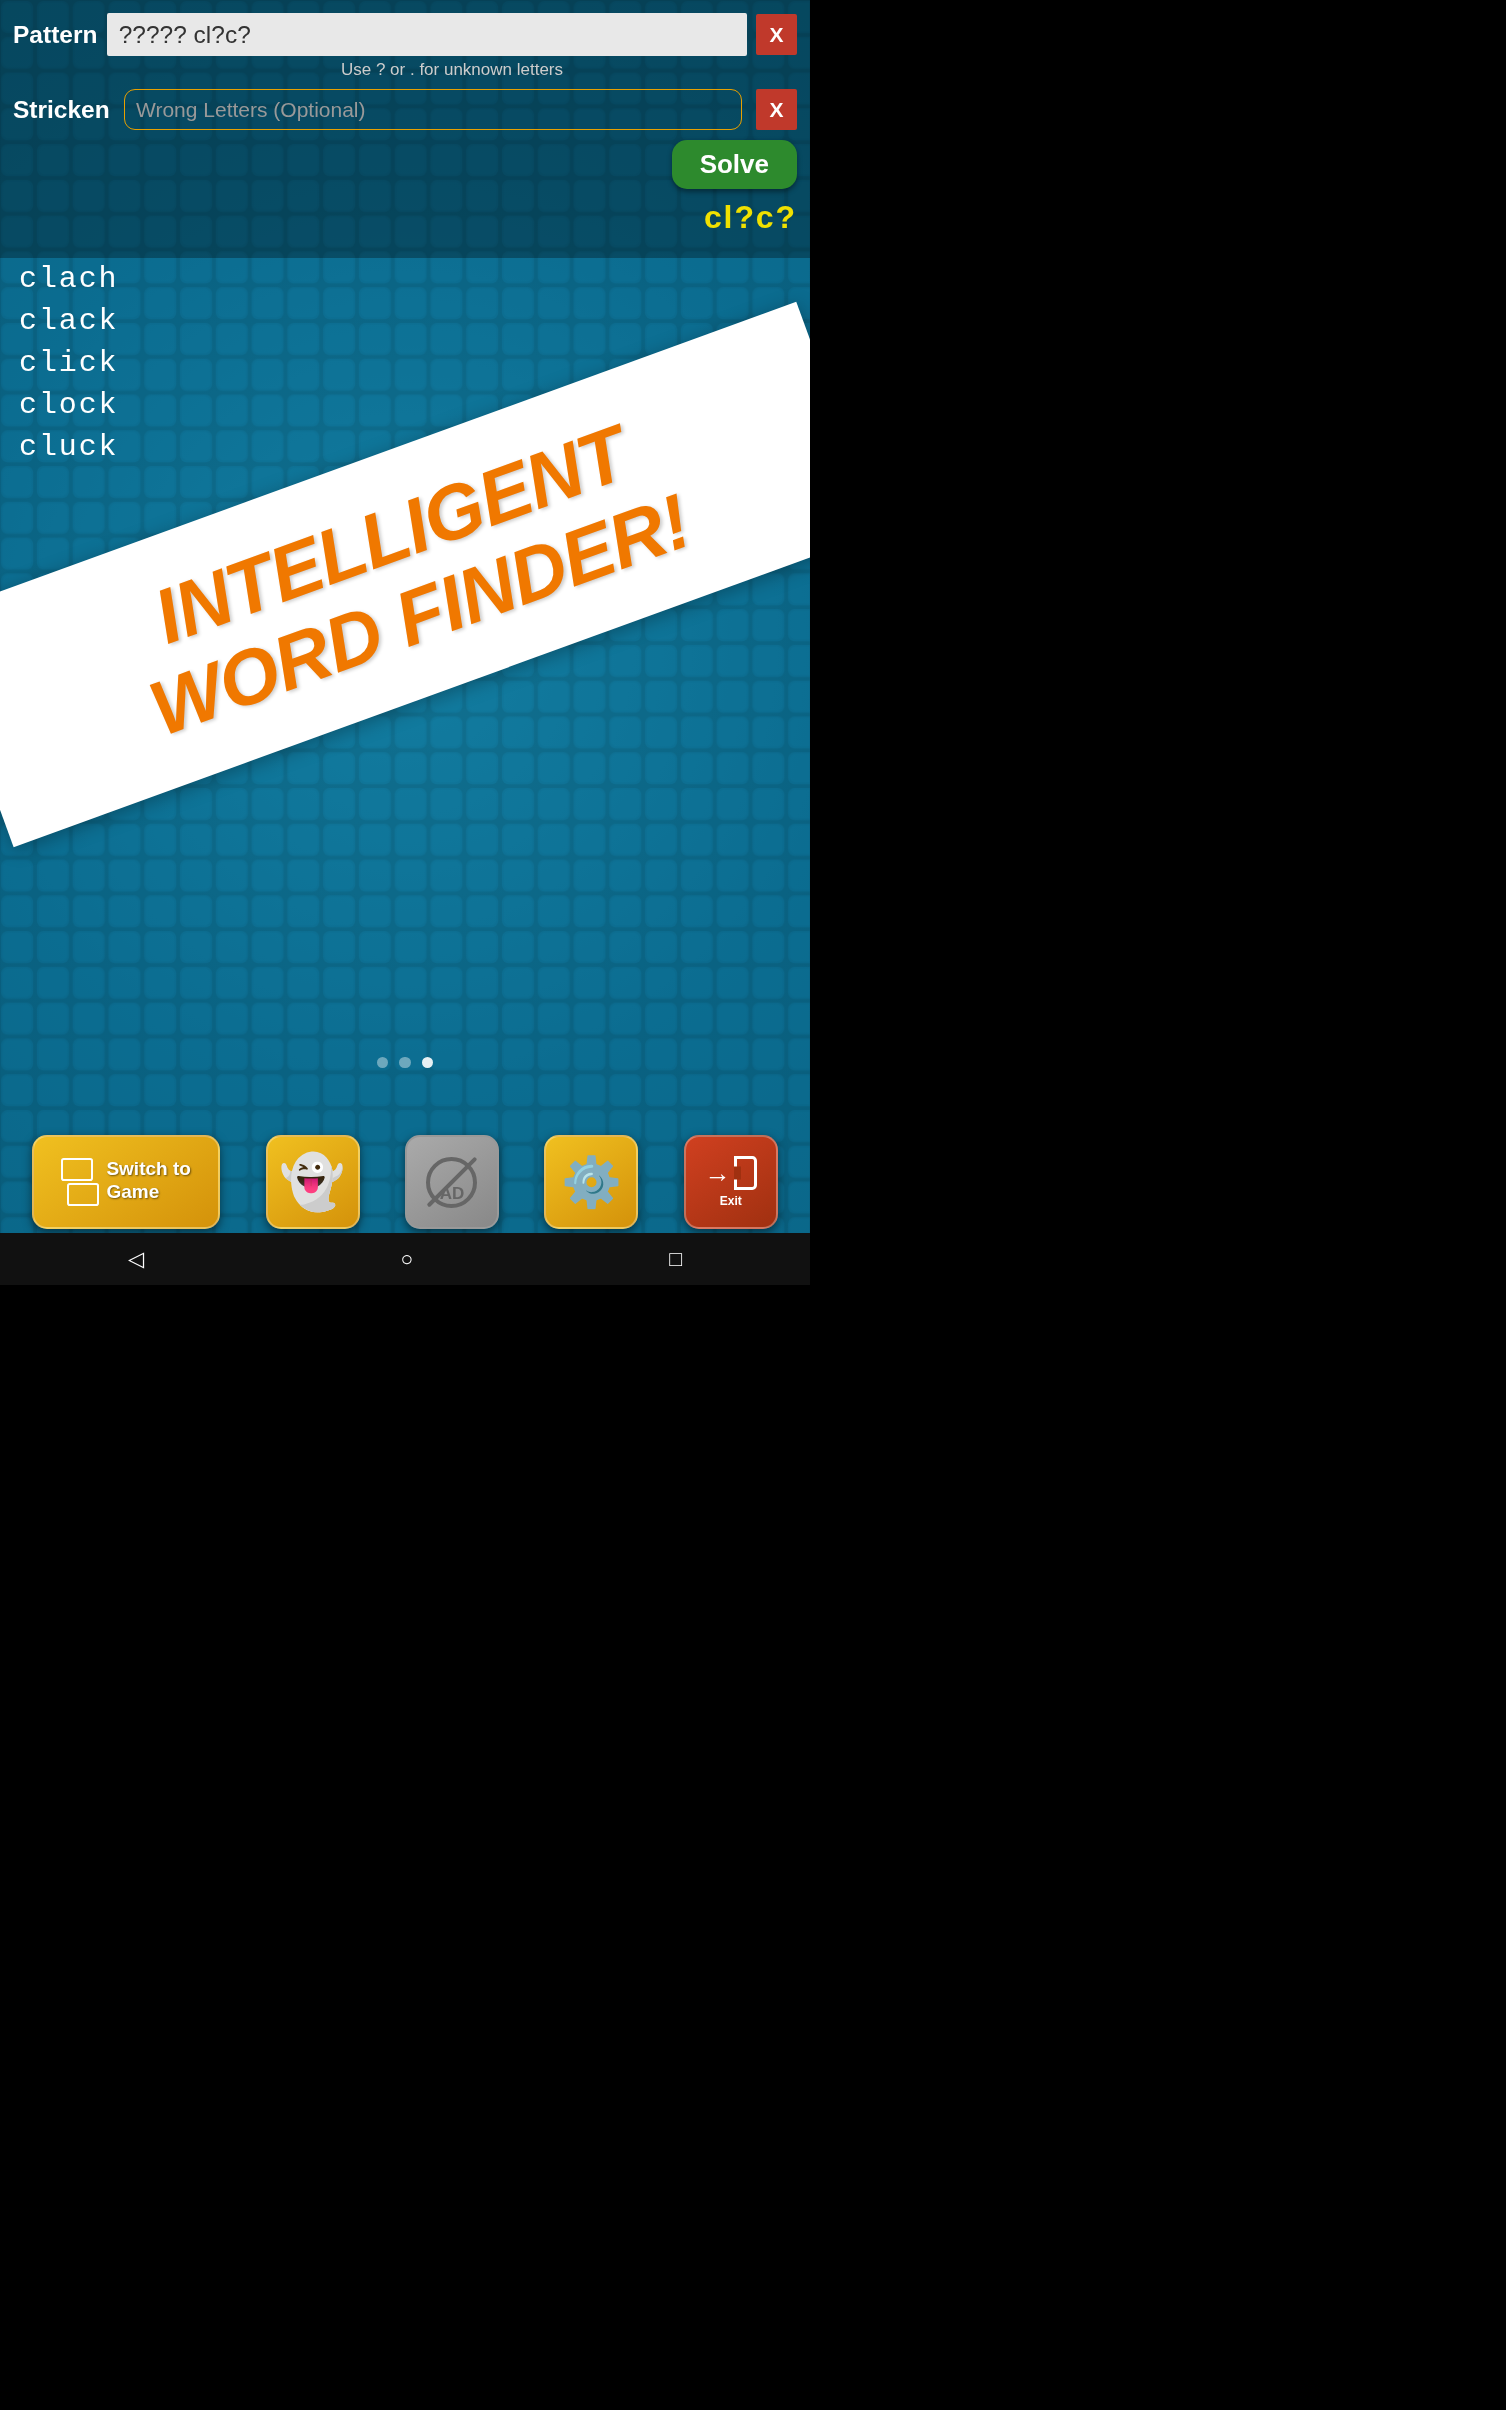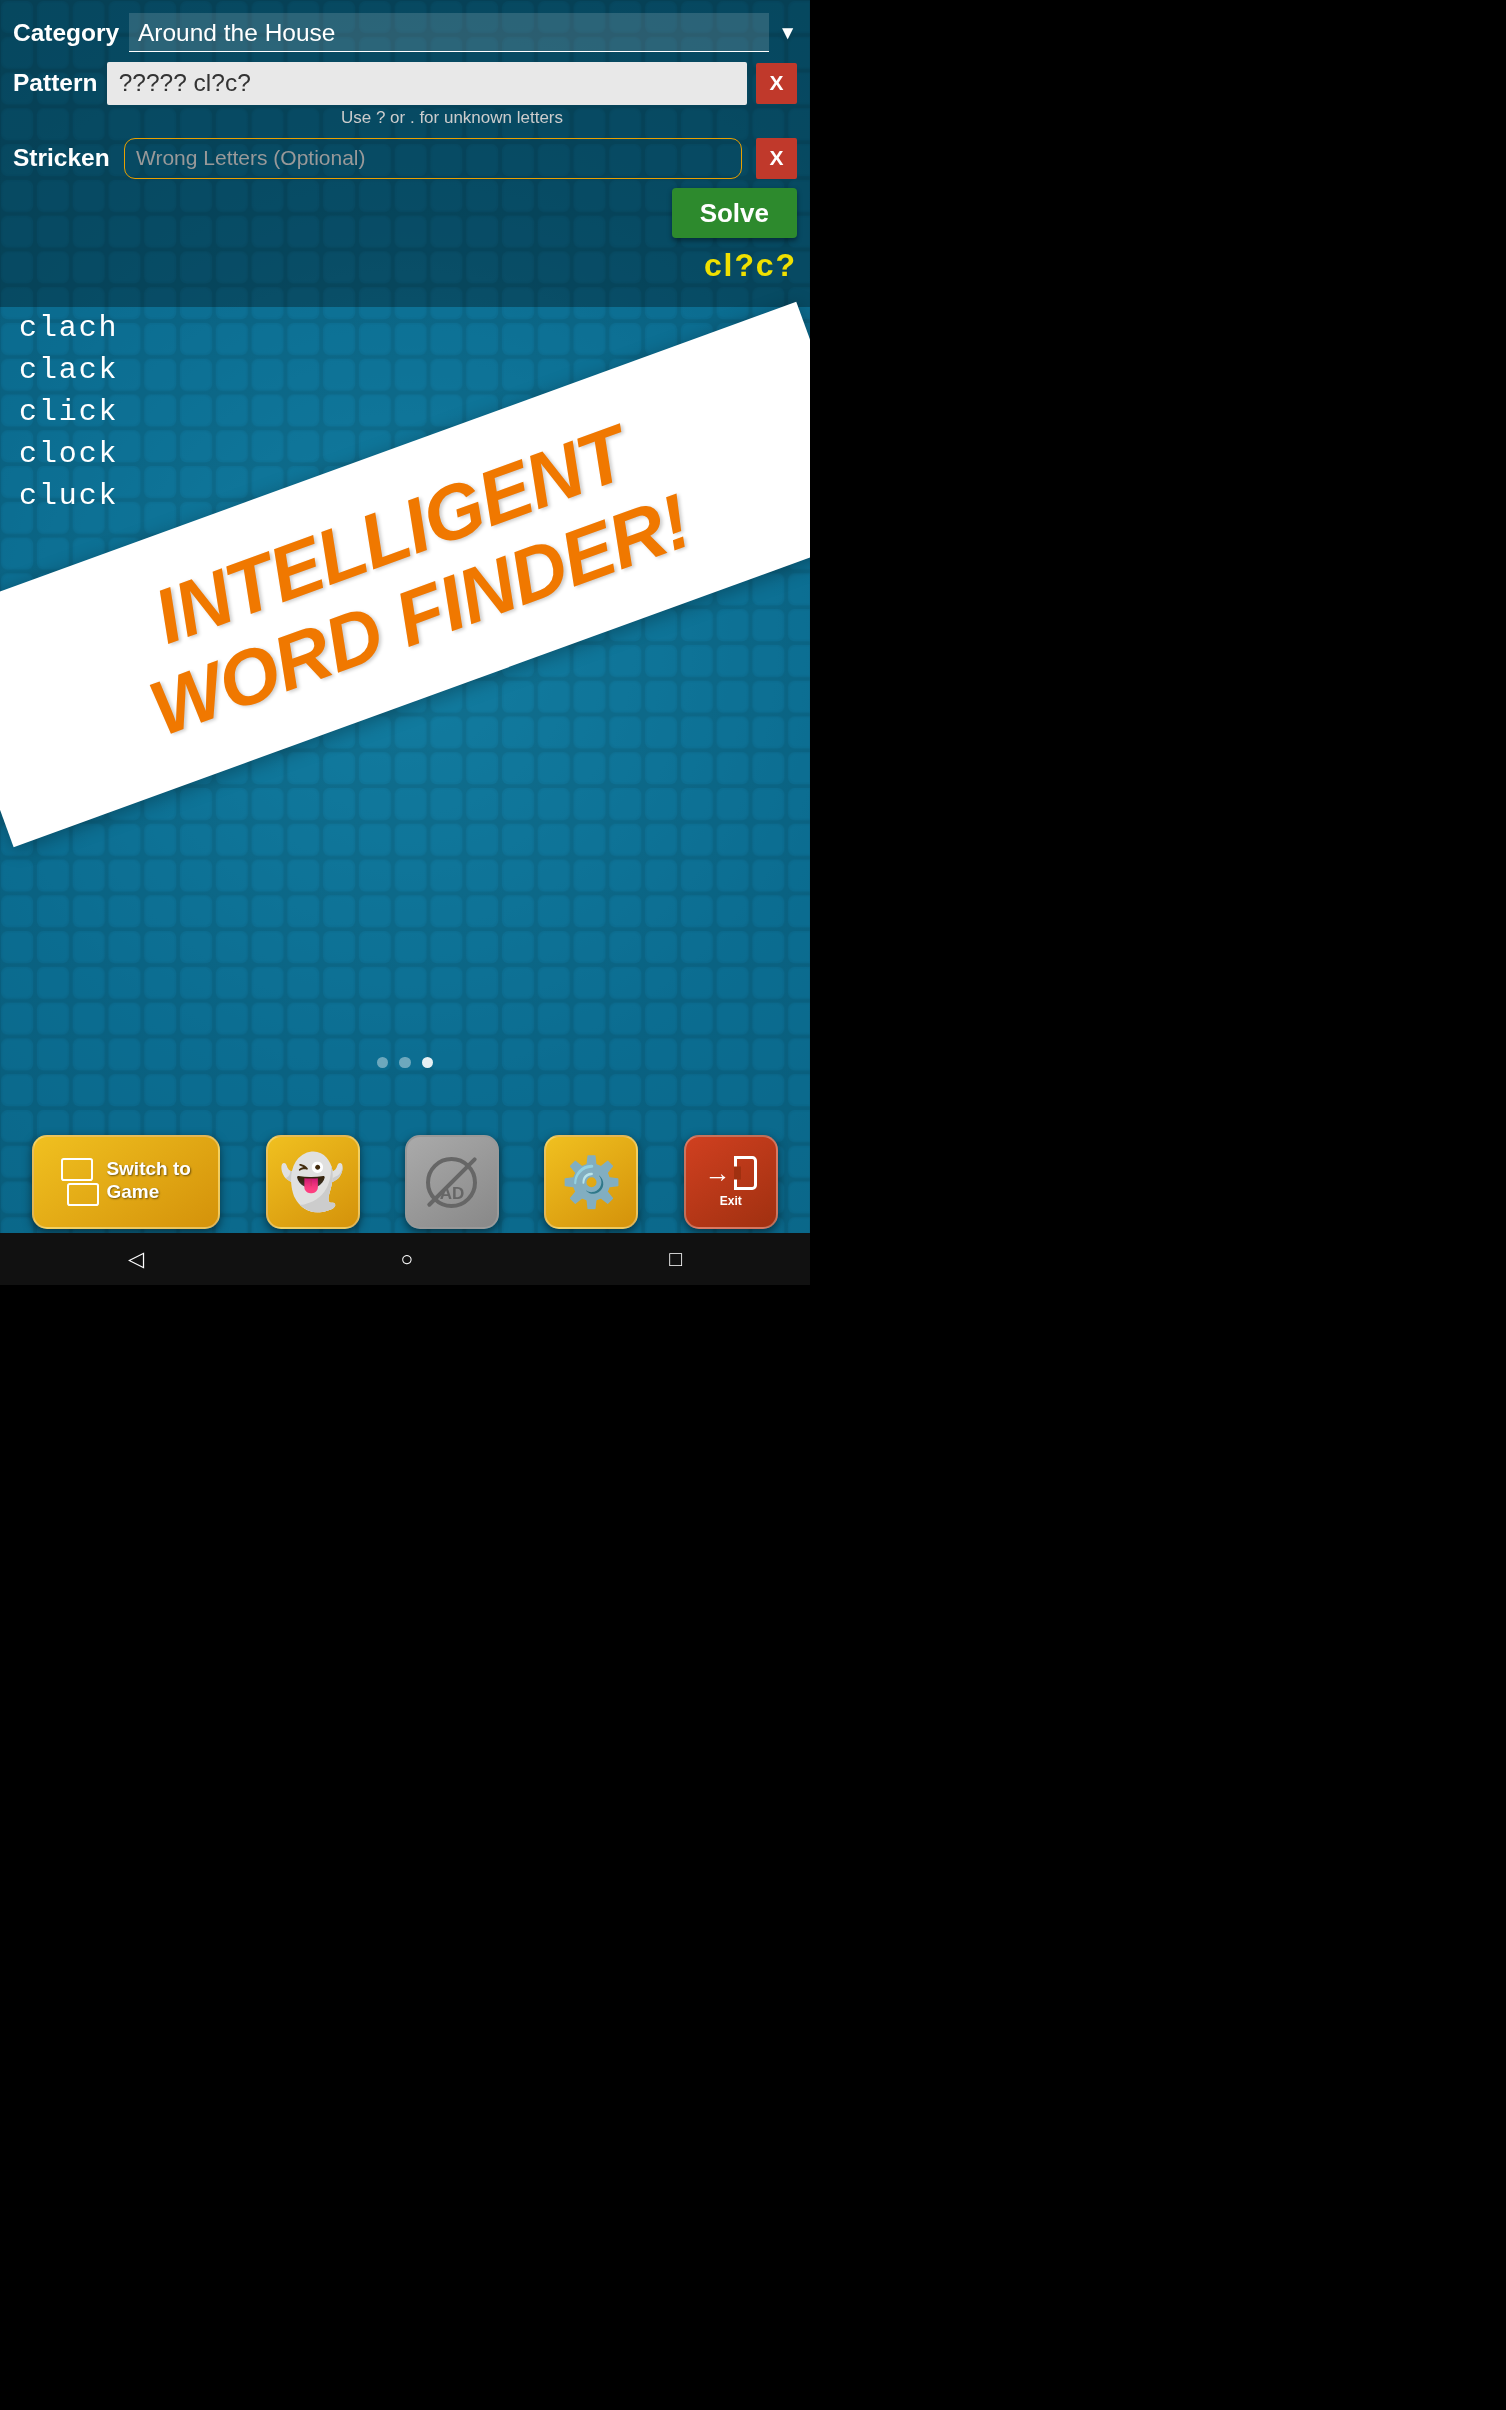--- a/index.html
+++ b/index.html
@@ -146,21 +146,21 @@
     }
 
     .solve-button {
       background: #2d8a2d;
       color: #fff;
       border: none;
       font-size: 26px;
       font-weight: bold;
       padding: 9.4px 28px;
       cursor: pointer;
-      border-radius: 4px;
+      border-radius: 15px;
       box-shadow: 0 2.8px 5.6px rgba(0,0,0,0.4);
     }
 
     .query-display {
       color: #f0e000;
       font-size: 32px;
       font-weight: bold;
       text-align: right;
       margin: 9.4px 0 15px 0;
       letter-spacing: 1.9px;
@@ -358,25 +358,20 @@
       </defs>
       <rect width="100%" height="100%" fill="url(#circlePattern)"></rect>
     </svg>
   </div>
 
   <div class="content">
     <div class="status-bar"></div>
 
     <div class="header">
 
-      <div class="category-row">
-        <span class="label">Category</span>
-        <select class="category-select"><option>Around the House</option></select>
-        <span class="category-arrow">▼</span>
-      </div>
 
       <div class="pattern-row">
         <span class="label">Pattern</span>
         <input class="pattern-input" type="text" value="????? cl?c?" style="">
         <button class="x-button">X</button>
       </div>
 
       <div class="hint-text">Use ? or . for unknown letters</div>
 
       <div class="stricken-row">

